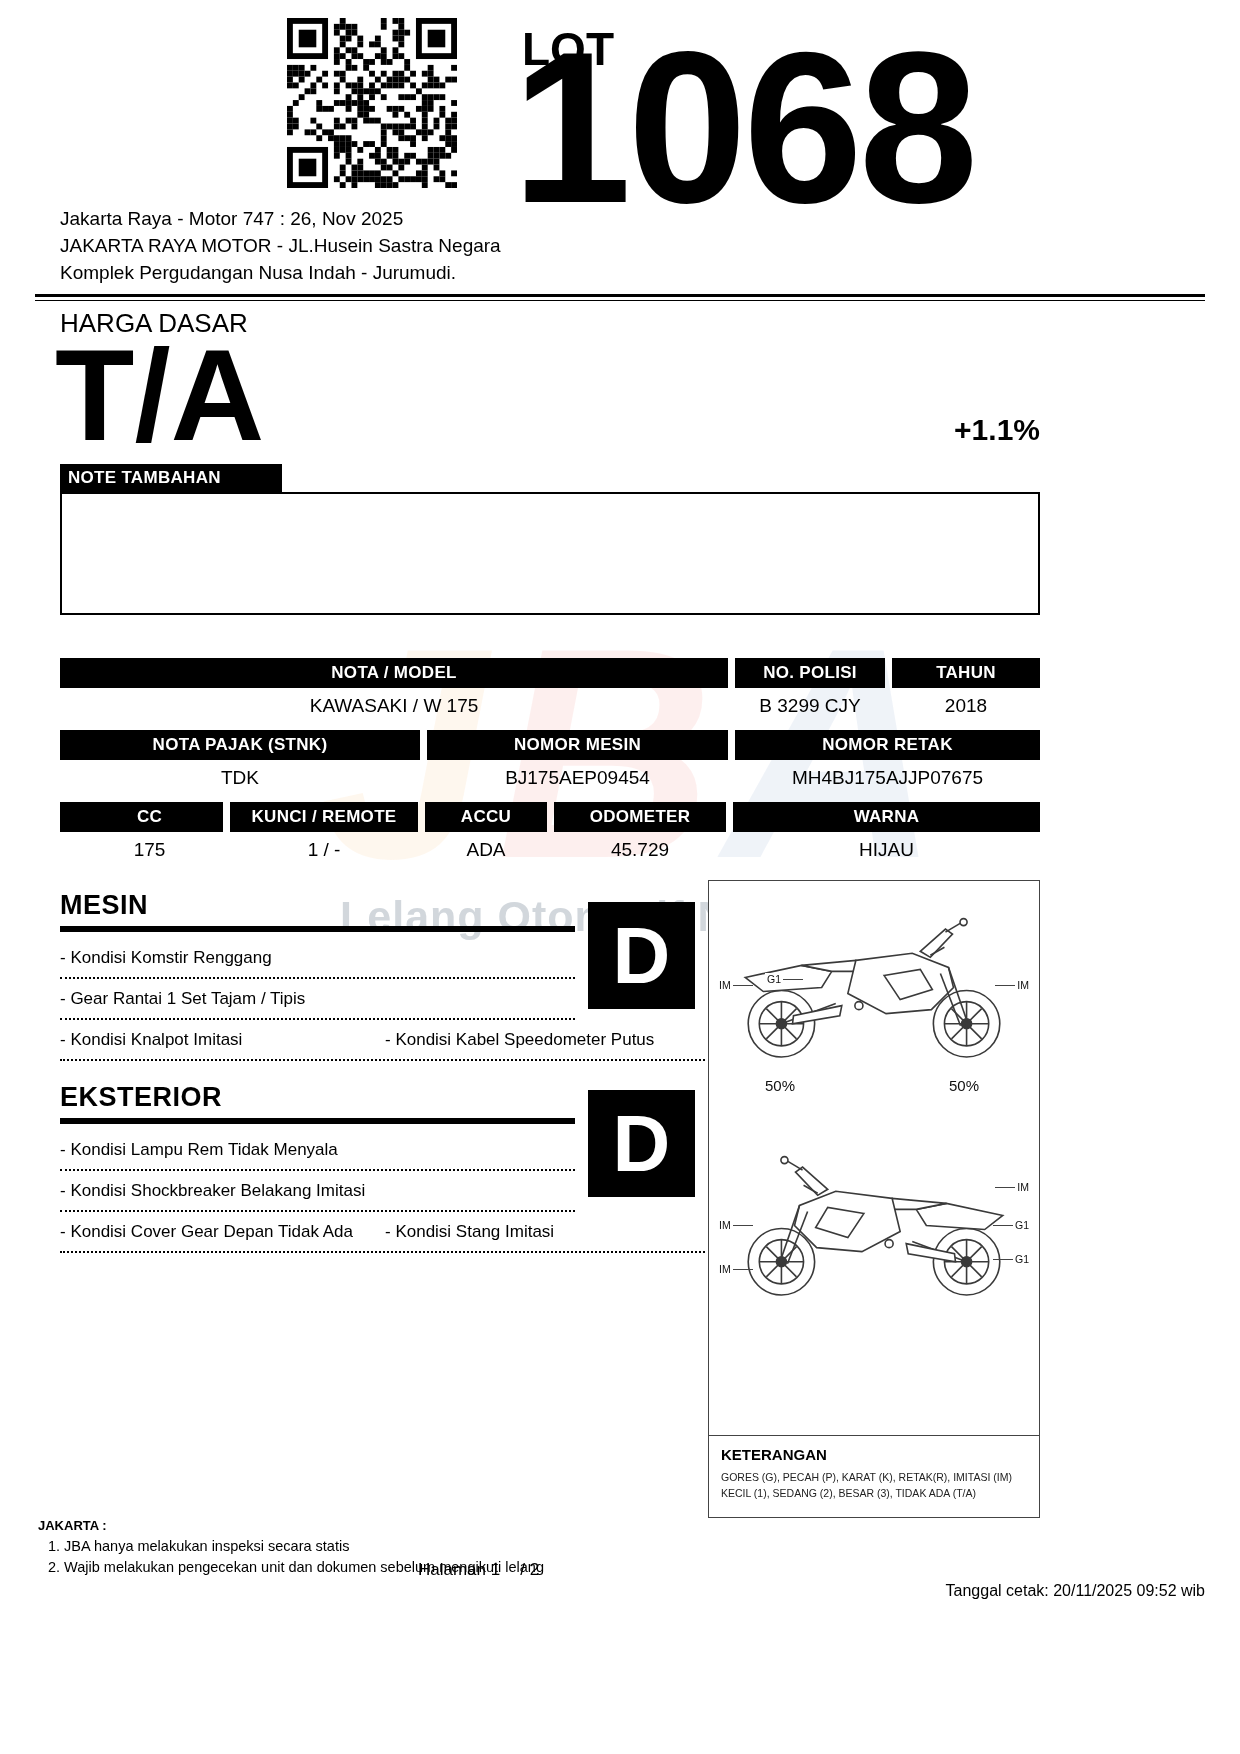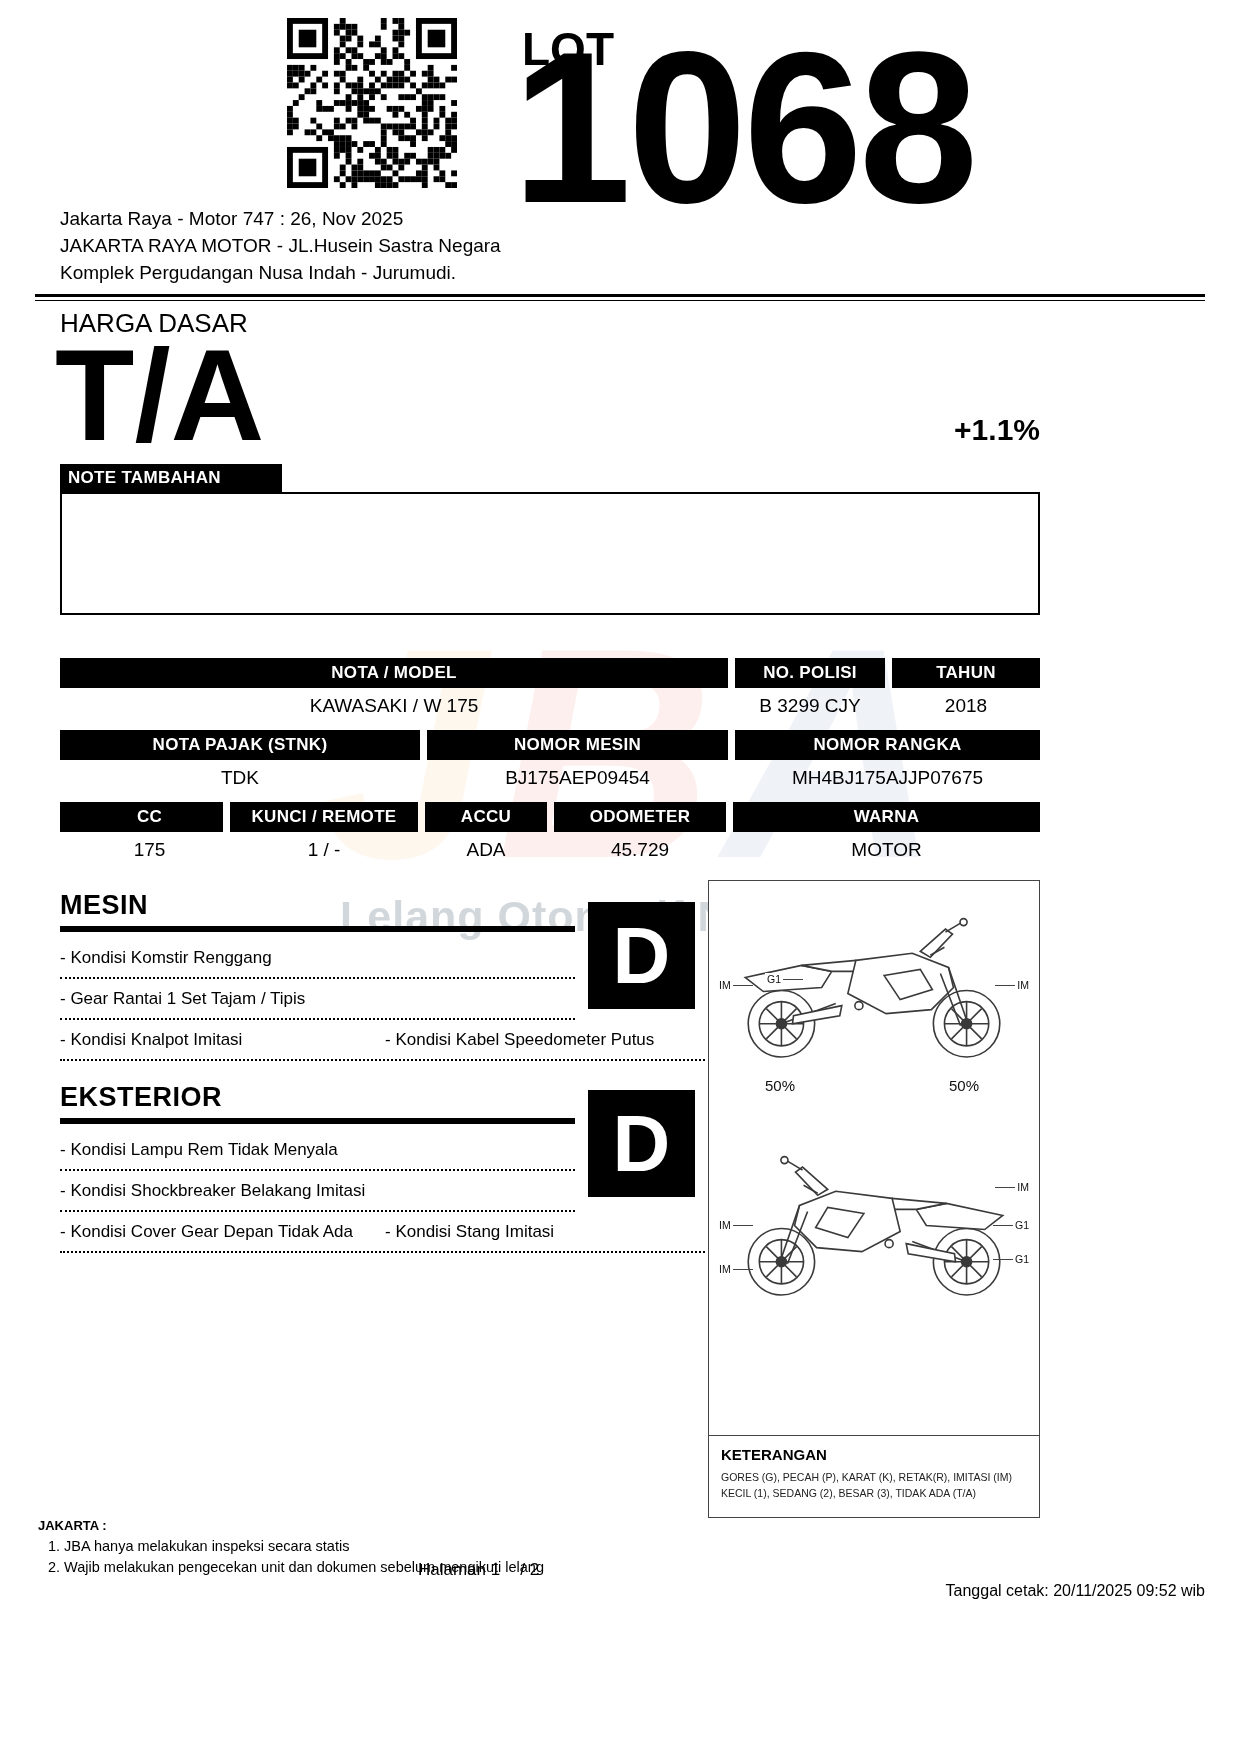--- a/index.html
+++ b/index.html
@@ -509,40 +509,40 @@
       <div class="hcell w-thn">TAHUN</div>
     </div>
     <div class="srow vals">
       <div class="vcell w-merk">KAWASAKI / W 175</div>
       <div class="vcell w-pol">B 3299 CJY</div>
       <div class="vcell w-thn">2018</div>
     </div>
     <div class="srow hdrs">
       <div class="hcell w-nota">NOTA PAJAK (STNK)</div>
       <div class="hcell w-nmes">NOMOR MESIN</div>
-      <div class="hcell w-nrk">NOMOR RANGKA</div>
+      <div class="hcell w-nrk">NOMOR RETAK</div>
     </div>
     <div class="srow vals">
       <div class="vcell w-nota">TDK</div>
       <div class="vcell w-nmes">BJ175AEP09454</div>
       <div class="vcell w-nrk">MH4BJ175AJJP07675</div>
     </div>
     <div class="srow hdrs">
       <div class="hcell w-cc">CC</div>
       <div class="hcell w-kunci">KUNCI / REMOTE</div>
       <div class="hcell w-accu">ACCU</div>
       <div class="hcell w-odo">ODOMETER</div>
       <div class="hcell w-warna">WARNA</div>
     </div>
     <div class="srow vals">
       <div class="vcell w-cc">175</div>
       <div class="vcell w-kunci">1 / -</div>
       <div class="vcell w-accu">ADA</div>
       <div class="vcell w-odo">45.729</div>
-      <div class="vcell w-warna">MOTOR</div>
+      <div class="vcell w-warna">HIJAU</div>
     </div>
   </div>
 
   <div class="section section-mesin">
     <div class="section-title">MESIN</div>
     <div class="title-bar"></div>
     <div class="items">
       <div class="item-row short">
         <span class="col-a">- Kondisi Komstir Renggang</span>
       </div>

